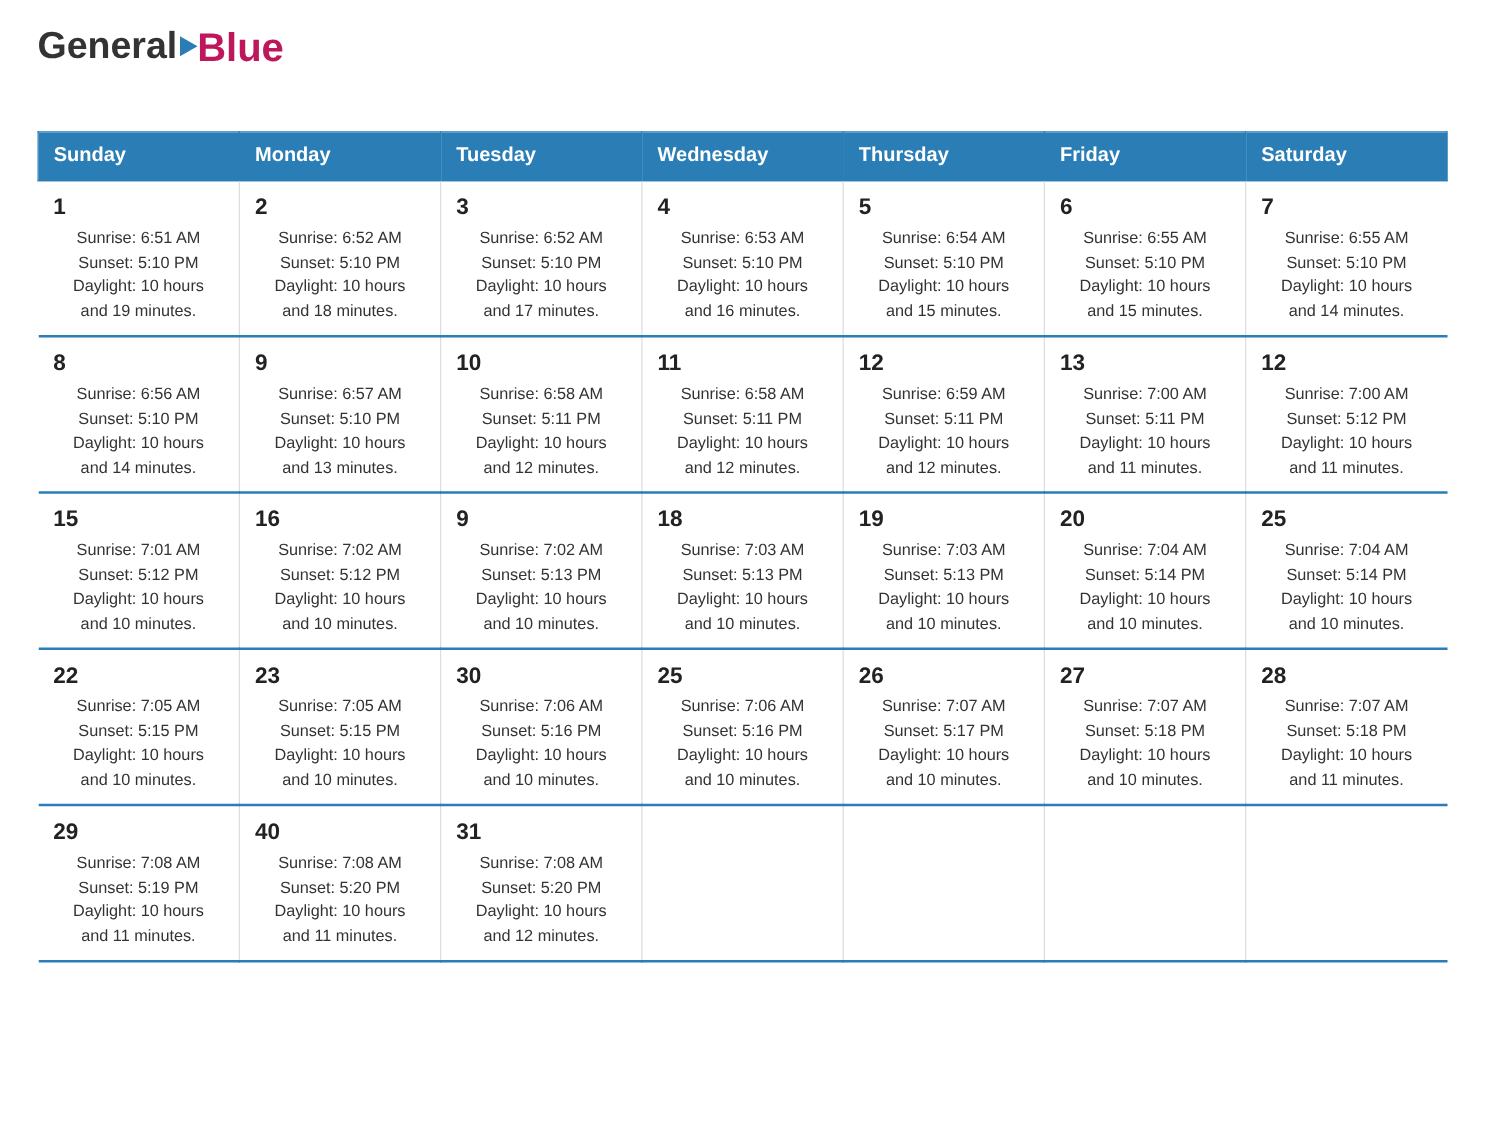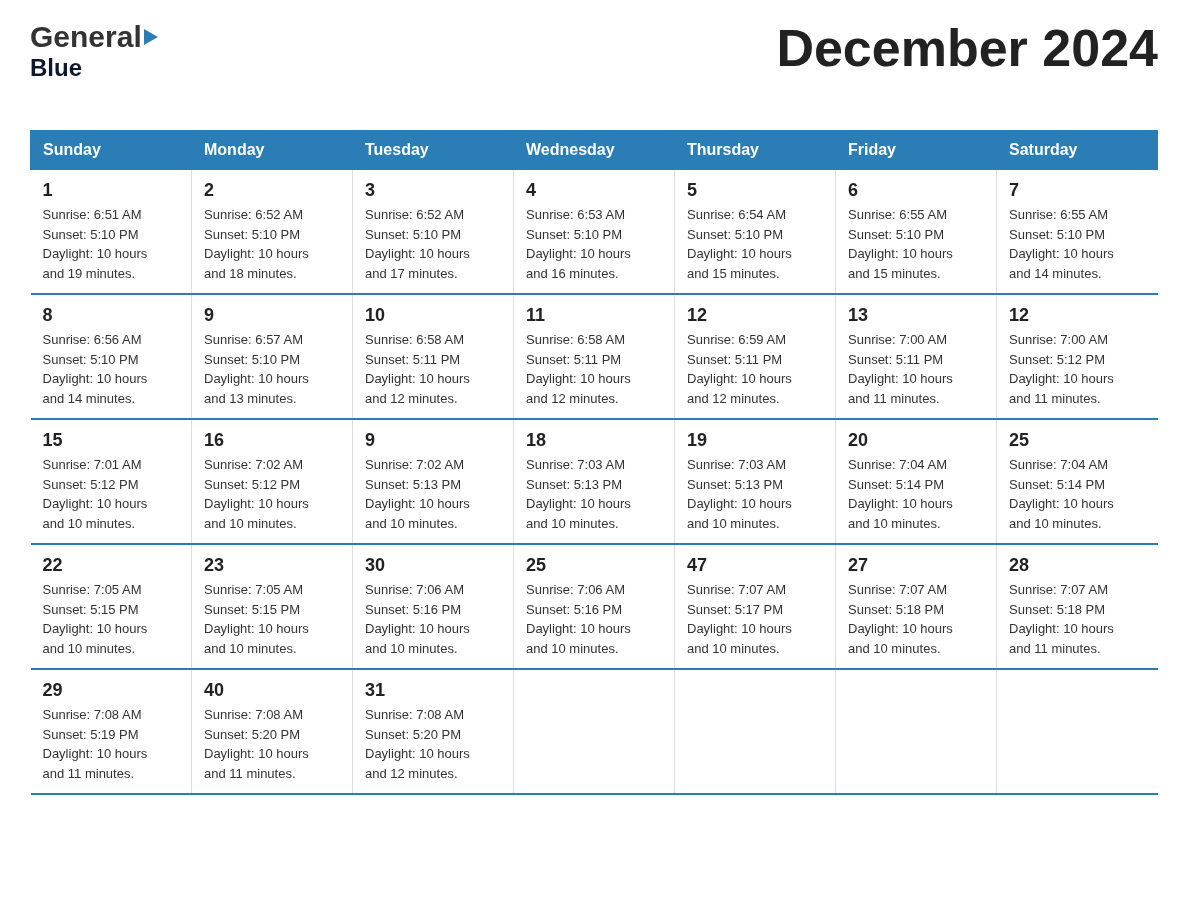--- a/index.html
+++ b/index.html
@@ -11,21 +11,21 @@
       min-height: 918px;
     }
     .header {
       display: flex;
       justify-content: space-between;
       align-items: flex-start;
       margin-bottom: 16px;
     }
     .logo {
       display: flex;
-      flex-direction: column;
+      flex-direction: row;
       align-items: flex-start;
     }
     .title-block {
       text-align: right;
     }
     .month-title {
       font-size: 52px;
       font-weight: bold;
       color: #222;
       line-height: 1.1;
@@ -70,38 +70,38 @@
       font-size: 18px;
       font-weight: bold;
       color: #222;
       display: block;
       margin-bottom: 4px;
     }
     .day-info {
       font-size: 13px;
       line-height: 1.5;
       color: #333;
+      text-align: center;
     }
     .empty-cell {
       background: #fff;
     }
   </style>
 </head>
 <body>
 
 <div class="header">
   <div class="logo">
     <div style="display:flex; align-items:center;">
       <span style="font-size:30px; font-weight:bold; color:#333;">General</span>
       <span style="display:inline-block; margin-left:2px; width:0; height:0; border-top: 8px solid transparent; border-bottom: 8px solid transparent; border-left: 14px solid #2a7db5; vertical-align:middle;"></span>
     </div>
-    <div style="font-size:24px; font-weight:bold; color:#0f172a;">Blue</div>
+    <div style="font-size:32px; font-weight:bold; color:#be185d;">Blue</div>
   </div>
   <div class="title-block">
-    <div class="month-title">December 2024</div>
   </div>
 </div>
 
 <table>
   <thead>
     <tr>
     <th>Sunday</th>
         <th>Monday</th>
         <th>Tuesday</th>
         <th>Wednesday</th>
@@ -212,21 +212,21 @@
         </td>
         <td>
           <span class="day-number">30</span>
           <div class="day-info">Sunrise: 7:06 AM<br>Sunset: 5:16 PM<br>Daylight: 10 hours<br>and 10 minutes.</div>
         </td>
         <td>
           <span class="day-number">25</span>
           <div class="day-info">Sunrise: 7:06 AM<br>Sunset: 5:16 PM<br>Daylight: 10 hours<br>and 10 minutes.</div>
         </td>
         <td>
-          <span class="day-number">47</span>
+          <span class="day-number">26</span>
           <div class="day-info">Sunrise: 7:07 AM<br>Sunset: 5:17 PM<br>Daylight: 10 hours<br>and 10 minutes.</div>
         </td>
         <td>
           <span class="day-number">27</span>
           <div class="day-info">Sunrise: 7:07 AM<br>Sunset: 5:18 PM<br>Daylight: 10 hours<br>and 10 minutes.</div>
         </td>
         <td>
           <span class="day-number">28</span>
           <div class="day-info">Sunrise: 7:07 AM<br>Sunset: 5:18 PM<br>Daylight: 10 hours<br>and 11 minutes.</div>
         </td>

